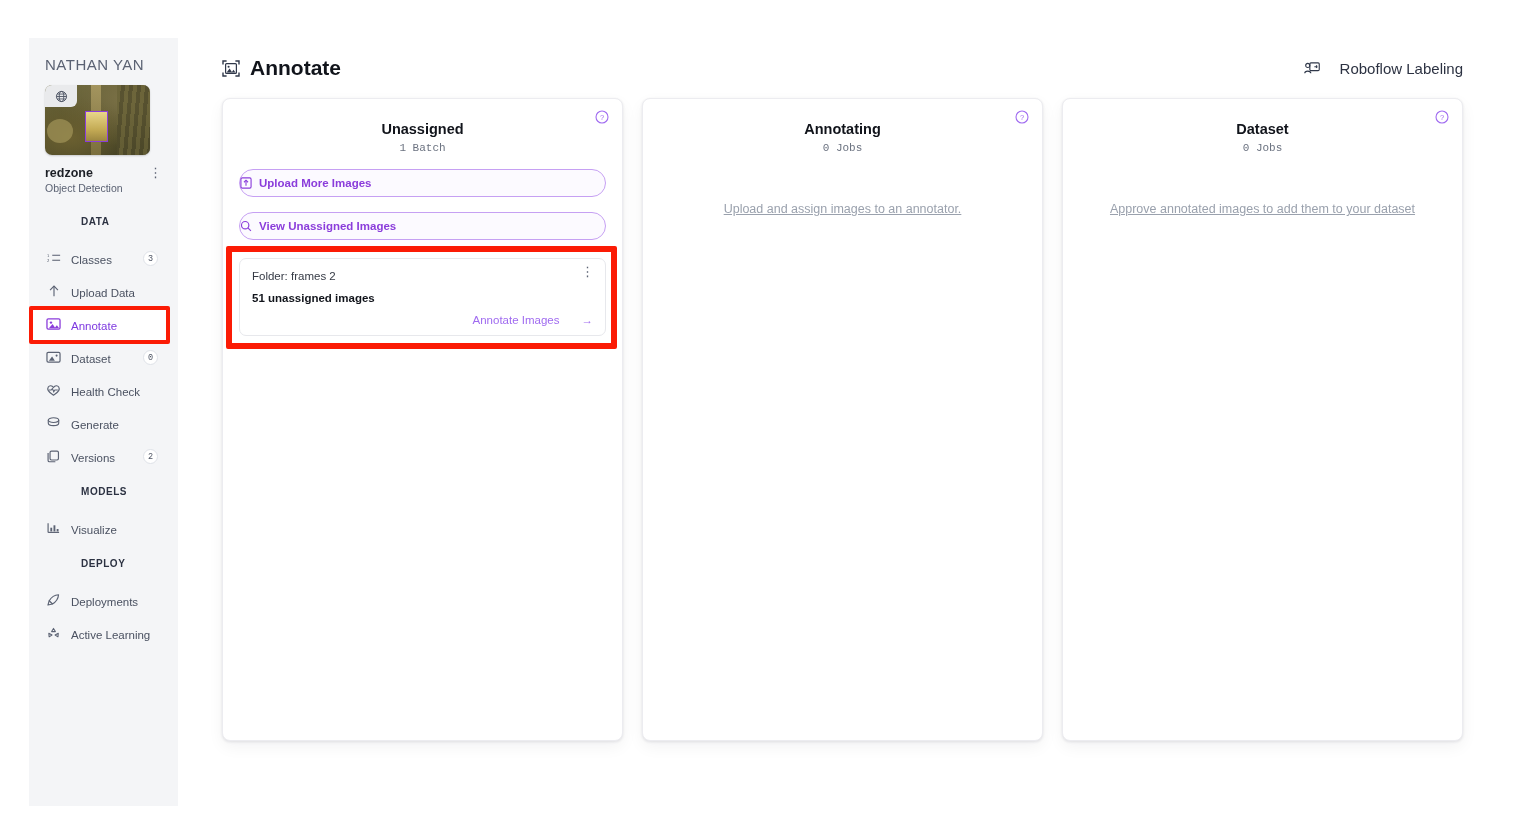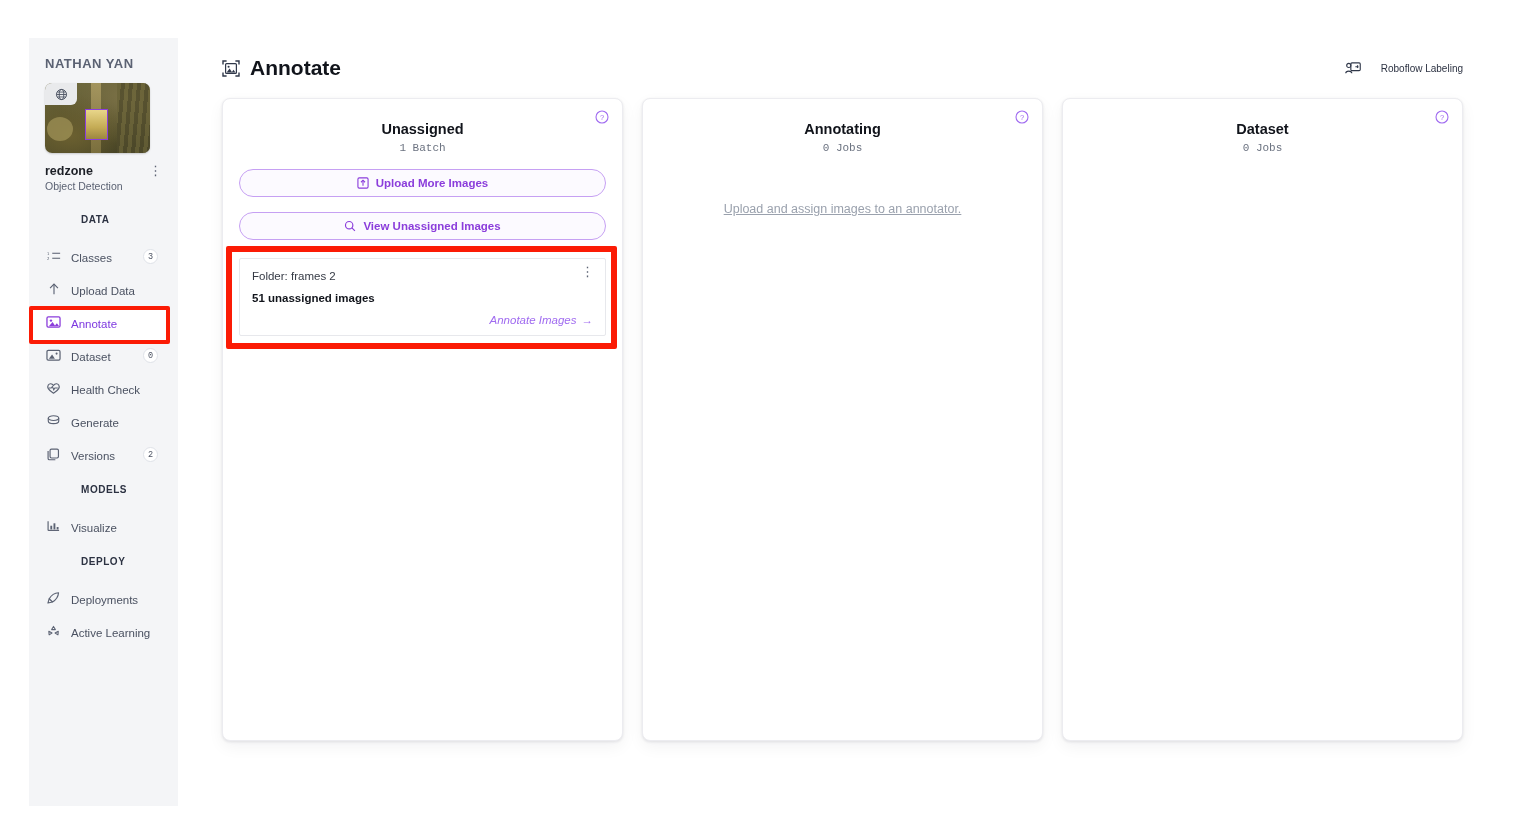--- a/index.html
+++ b/index.html
@@ -18,24 +18,24 @@
 
   
   #sidebar {
     position: absolute;
     left: 29px; top: 38px;
     width: 149px; height: 768px;
     background: #f4f5f7;
     padding: 18px 0 0 0;
   }
   .side-user {
-    font-size: 13px;
+    font-size: 15px;
     letter-spacing: 0.5px;
     color: #5b6273;
-    font-weight: 700;
+    font-weight: 400;
     padding: 0 0 0 16px;
   }
   .thumb-wrap {
     position: relative;
     margin: 12px 0 0 16px;
     width: 105px; height: 70px;
     border-radius: 7px;
     overflow: hidden;
     background:
       radial-gradient(ellipse at 25% 75%, #6b6030 0%, rgba(107,96,48,0) 55%),
@@ -122,21 +122,21 @@
     display: flex; align-items: center;
     padding: 0 75px 0 44px;
   }
   .page-title {
     display: flex; align-items: center; gap: 10px;
     font-size: 21px; font-weight: 700; color: #11141b;
   }
   .spacer { flex: 1; }
   .labeling-link {
     display: flex; align-items: center; gap: 20px;
-    font-size: 10px; color: #2c3242; cursor: pointer;
+    font-size: 15px; color: #2c3242; cursor: pointer;
   }
 
   #board {
     display: flex; gap: 19px;
     padding: 0 75px 0 44px;
   }
   .col {
     flex: 1 1 0;
     background: #ffffff;
     border-radius: 8px;
@@ -154,46 +154,46 @@
   .col-sub {
     text-align: center; font-size: 11px; color: #6b7280;
     font-family: "Liberation Mono", monospace; margin-top: 5px;
   }
   .col-empty {
     text-align: center; font-size: 12.5px; color: #9aa1ad;
     margin-top: 48px; padding: 0 12px; text-decoration: underline;
   }
 
   .pill-btn {
-    display: flex; align-items: center; justify-content: center; gap: 7px;
+    display: flex; align-items: center; gap: 7px;
     height: 28px; margin-top: 15px;
     border: 1px solid #c6a0f3;
     border-radius: 14px;
     background: #fcfaff;
     color: #8b3ddb;
     font-size: 11.5px; font-weight: 600;
     cursor: pointer;
   }
 
   .folder-card {
     margin-top: 18px;
     border: 1px solid #e7e8ec;
-    border-radius: 2px;
+    border-radius: 7px;
     background: #fff;
     padding: 11px 12px 10px 12px;
     position: relative;
     height: 78px;
   }
   .folder-title { font-size: 11.5px; color: #353a45; }
   .folder-count { font-size: 11.5px; font-weight: 700; color: #11141b; margin-top: 10px; }
   .folder-kebab { position: absolute; right: 11px; top: 9px; color: #5b6273; font-size: 13px; line-height: 8px; cursor: pointer; }
   .folder-link {
     position: absolute; right: 12px; bottom: 9px;
     font-size: 11.5px; color: #a06bf0; cursor: pointer;
-    display: flex; align-items: center; gap: 5px; font-style: italic;
+    display: flex; align-items: center; gap: 22px;
   }
 
   #folder-highlight {
     position: absolute;
     left: -14px; top: -13px;
     width: 391px; height: 103px;
     border: 6px solid #fb1b05;
     border-radius: 2px;
     pointer-events: none;
     z-index: 4;
@@ -446,17 +446,18 @@
 
       <div class="col">
         <span class="col-help">
           <svg width="14" height="14" viewBox="0 0 14 14">
             <circle cx="7" cy="7" r="6" fill="none" stroke="#a06bf0" stroke-width="1.1"></circle>
             <text x="7" y="10" font-size="7.5" fill="#a06bf0" text-anchor="middle" font-family="sans-serif">?</text>
           </svg>
         </span>
         <div class="col-title">Dataset</div>
         <div class="col-sub">0 Jobs</div>
+        <div class="col-empty">Approve annotated images to add them to your dataset</div>
       </div>
 
     </div>
   </div>
 </div>
 
 </body></html>

